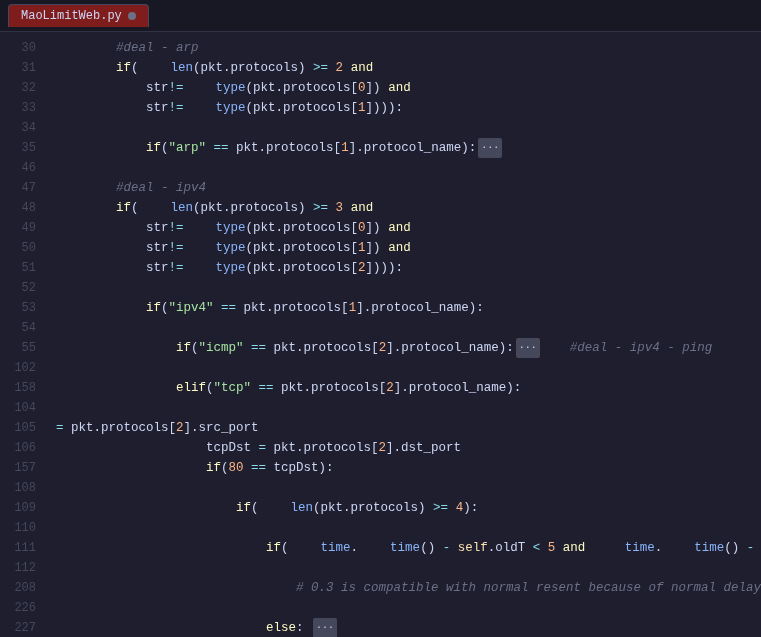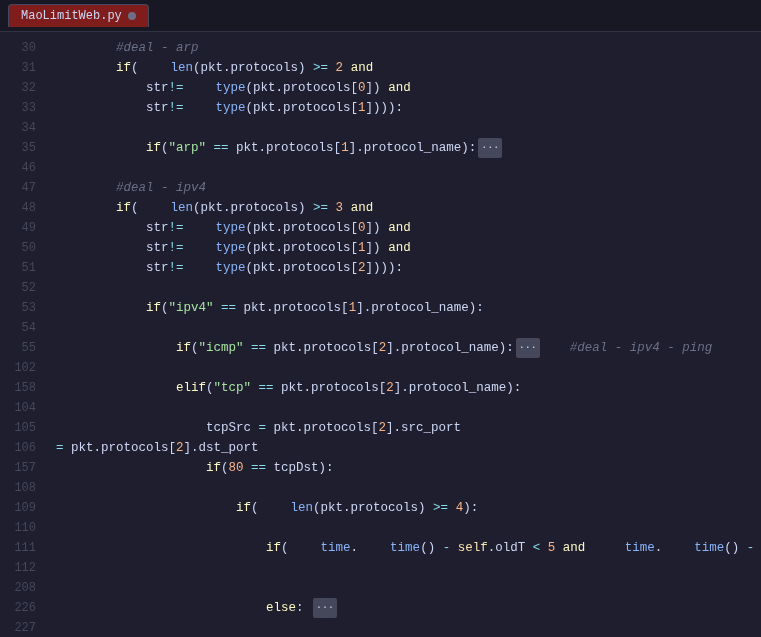--- a/index.html
+++ b/index.html
@@ -199,45 +199,48 @@
 
     <div class="line">&nbsp;</div>
 
     <div class="line">
       <span class="var">                </span><span class="kw">elif</span><span class="var">(</span><span class="str">"tcp"</span><span class="var"> </span><span class="op">==</span><span class="var"> pkt.protocols[</span><span class="num">2</span><span class="var">].protocol_name):</span>
     </div>
 
     <div class="line">&nbsp;</div>
 
     <div class="line">
-      <span class="var">                    tcpSrc </span><span class="op">=</span><span class="var"> pkt.protocols[</span><span class="num">2</span><span class="var">].src_port</span>
-    </div>
-
-    <div class="line">
-      <span class="op">=</span><span class="var"> pkt.protocols[</span><span class="num">2</span><span class="var">].dst_port</span>
+      <span class="op">=</span><span class="var"> pkt.protocols[</span><span class="num">2</span><span class="var">].src_port</span>
+    </div>
+
+    <div class="line">
+      <span class="var">                    tcpDst </span><span class="op">=</span><span class="var"> pkt.protocols[</span><span class="num">2</span><span class="var">].dst_port</span>
     </div>
 
     <div class="line">
       <span class="var">                    </span><span class="kw">if</span><span class="var">(</span><span class="num">80</span><span class="var"> </span><span class="op">==</span><span class="var"> tcpDst):</span>
     </div>
 
     <div class="line">&nbsp;</div>
 
     <div class="line">
       <span class="var">                        </span><span class="kw">if</span><span class="var">(</span><span class="fn">len</span><span class="var">(pkt.protocols) </span><span class="op">&gt;=</span><span class="num"> 4</span><span class="var">):</span>
     </div>
 
     <div class="line">&nbsp;</div>
 
     <div class="line">
       <span class="var">                            </span><span class="kw">if</span><span class="var">(</span><span class="fn">time</span><span class="var">.</span><span class="fn">time</span><span class="var">() </span><span class="op">-</span><span class="var"> </span><span class="cls">self</span><span class="var">.oldT </span><span class="op">&lt;</span><span class="num"> 5</span><span class="var"> </span><span class="kw">and</span><span class="var"> </span><span class="fn">time</span><span class="var">.</span><span class="fn">time</span><span class="var">() </span><span class="op">-</span><span class="var"> </span><span class="cls">self</span><span class="var">.oldT </span><span class="op">&gt;</span><span class="num"> 0.3</span><span class="var">):</span>
     </div>
 
     <div class="line">&nbsp;</div>
 
+    <div class="line">
+      <span class="comment">                                # 0.3 is compatible with normal resent because of normal delay</span>
+    </div>
 
     <div class="line">&nbsp;</div>
 
     <div class="line">
       <span class="var">                            </span><span class="kw">else</span><span class="var">: </span><span class="ellipsis">···</span>
     </div>
 
   </div>
 </div>
 

